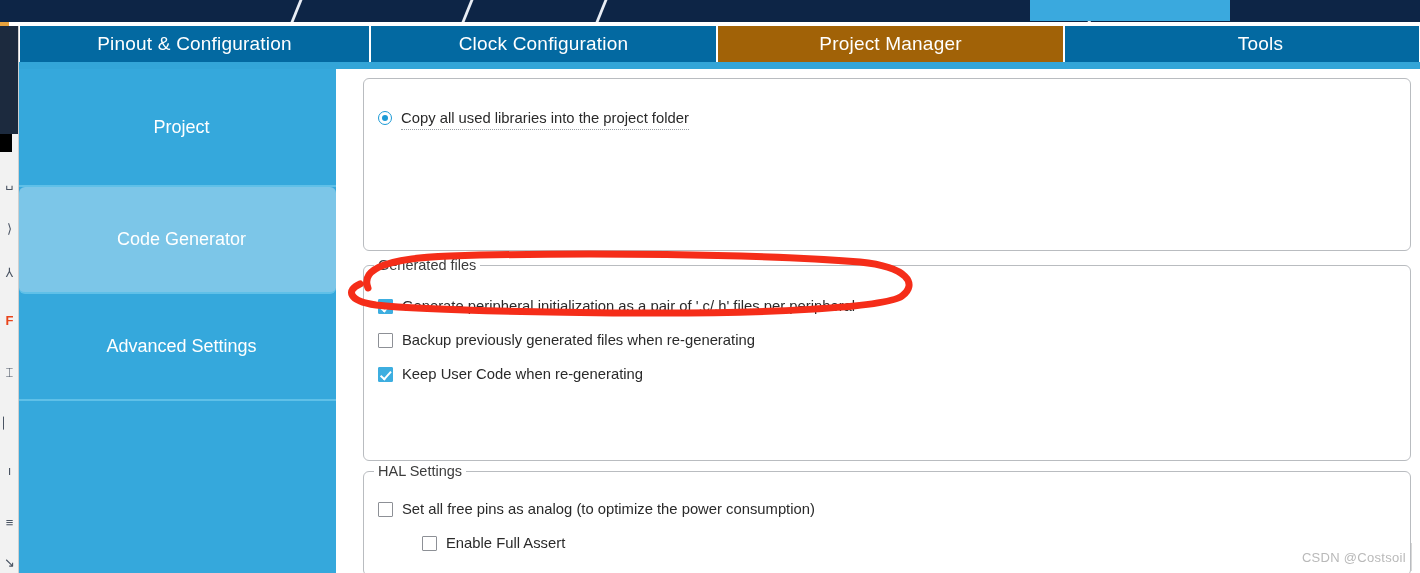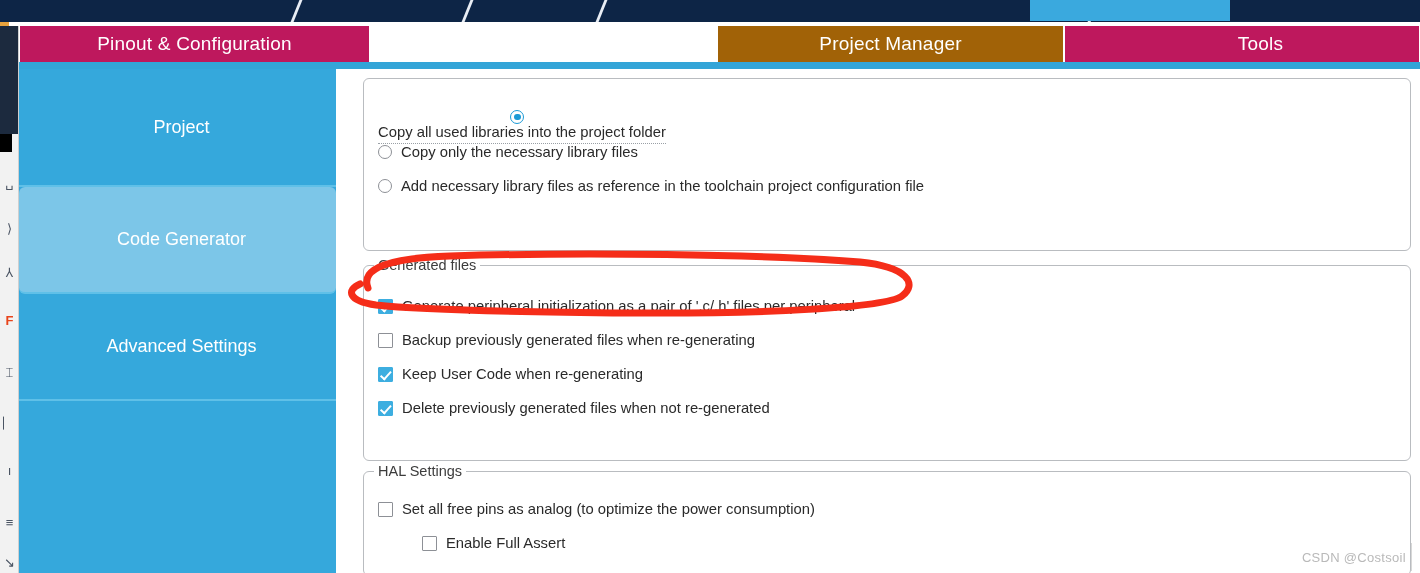--- a/index.html
+++ b/index.html
@@ -59,21 +59,21 @@
   }
   .tab {
     position: absolute; top: 0; height: 36px;
     display: flex; align-items: center; justify-content: center;
     color: #ffffff;
     font-size: 19px;
     letter-spacing: 0.2px;
     border-left: 1px solid #ffffff;
     border-right: 1px solid #ffffff;
   }
-  .tab.inactive { background: #be185d; }
+  .tab.inactive { background: #0369a1; }
   .tab.active   { background: #a16207; }
 
   
   #content-accent {
     position: absolute; left: 19px; top: 62px; width: 1401px; height: 7px;
     background: #33a5d8;
   }
 
   
   #body-area {
@@ -209,20 +209,23 @@
   <div class="strip-glyph" style="top:390px;">⎸</div>
   <div class="strip-glyph" style="top:438px;">ı</div>
   <div class="strip-glyph" style="top:490px;">≡</div>
   <div class="strip-glyph" style="top:530px;">↘</div>
 </div>
 
 <div id="tabbar">
   <div class="tab inactive" style="left:0px; width:351px;">
     <span>Pinout &amp; Configuration</span>
   </div>
+  <div class="tab inactive" style="left:351px; width:347px;">
+    <span>Clock Configuration</span>
+  </div>
   <div class="tab active" style="left:698px; width:347px;">
     <span>Project Manager</span>
   </div>
   <div class="tab inactive" style="left:1045px; width:356px;padding-left:37px;">
     <span>Tools</span>
   </div>
 </div>
 
 <div id="body-area">
   <div id="content-accent" style="position:absolute;left:0;top:0;width:1401px;height:7px;"></div>
@@ -239,61 +242,49 @@
     </div>
     <div class="nav-item" style="height:172px; border-bottom:none;">
       <span></span>
     </div>
   </div>
 
   <div id="rightpanel">
 
     <div class="groupbox" style="left:18px; top:9px; width:1048px; height:173px;">
 
-      <div class="opt-row" style="left:14px; top:31px;flex-direction:column;">
+      <div class="opt-row" style="left:14px; top:31px;">
         <span class="radio on"></span>
         <span class="opt-label">
           <span>Copy all used libraries into the project folder</span>
           <span class="focus-underline"></span>
         </span>
       </div>
 
-      <div class="opt-row" style="left:14px; top:65px;">
-        <span class="radio"></span>
-        <span class="opt-label">Copy only the necessary library files</span>
-      </div>
-
-      <div class="opt-row" style="left:14px; top:99px;">
-        <span class="radio"></span>
-        <span class="opt-label">Add necessary library files as reference in the toolchain project configuration file</span>
-      </div>
+
     </div>
 
     <div class="groupbox" style="left:18px; top:196px; width:1048px; height:196px;">
       <div class="group-title">Generated files</div>
 
       <div class="opt-row" style="left:14px; top:32px;">
         <span class="cbox on"></span>
         <span class="opt-label">Generate peripheral initialization as a pair of '.c/.h' files per peripheral</span>
       </div>
 
       <div class="opt-row" style="left:14px; top:66px;">
         <span class="cbox"></span>
         <span class="opt-label">Backup previously generated files when re-generating</span>
       </div>
 
       <div class="opt-row" style="left:14px; top:100px;">
         <span class="cbox on"></span>
         <span class="opt-label">Keep User Code when re-generating</span>
       </div>
 
-      <div class="opt-row" style="left:14px; top:134px;">
-        <span class="cbox on"></span>
-        <span class="opt-label">Delete previously generated files when not re-generated</span>
-      </div>
     </div>
 
     <div class="groupbox" style="left:18px; top:402px; width:1048px; height:105px;">
       <div class="group-title">HAL Settings</div>
 
       <div class="opt-row" style="left:14px; top:29px;">
         <span class="cbox"></span>
         <span class="opt-label">Set all free pins as analog (to optimize the power consumption)</span>
       </div>
 

